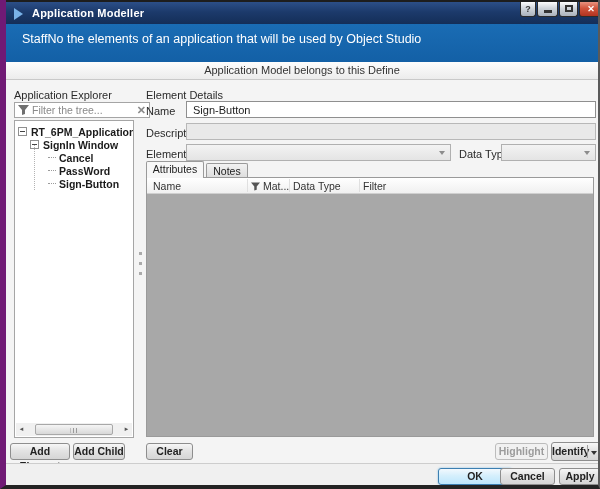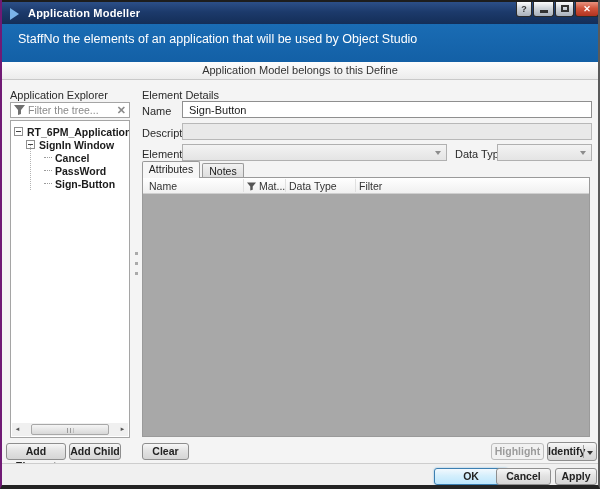--- a/index.html
+++ b/index.html
@@ -1,21 +1,21 @@
 <!DOCTYPE html>
 <html><head>
 <meta charset="utf-8">
 <style>
   * { margin:0; padding:0; box-sizing:border-box; }
   html,body { background:#fff; }
   body { font-family:"Liberation Sans", sans-serif; width:600px; height:489px; }
 
   .window {
     position:relative; width:600px; height:489px; background:#e5e5e5;
-    border-left:2px solid #701a75; border-right:2px solid #5a5a5a; border-bottom:4px solid #232323;
+    border-left:6px solid #701a75; border-right:2px solid #5a5a5a; border-bottom:4px solid #232323;
     overflow:hidden;
   }
 
   
   .titlebar {
     position:relative; height:24px;
     background:linear-gradient(#2c4f88 0%, #1c3a6b 45%, #142e58 100%);
     border-top:2px solid #1d1d1d;
   }
   .title-icon {
@@ -48,21 +48,21 @@
     border-bottom:1px solid #c9c9c9; text-align:center;
     font-size:11px; color:#333; line-height:17px;
   }
 
   
   .main { position:relative; height:383px; background:#f4f4f4; font-size:11px; color:#2a2a2a; }
   .lbl { position:absolute; color:#2a2a2a; }
 
   
   .filter-box {
-    position:absolute; left:8px; top:22px; width:120px; height:16px;
+    position:absolute; left:8px; top:22px; width:136px; height:16px;
     background:#fff; border:1px solid #a5a5a5; display:flex; align-items:center; padding:0 3px;
   }
   .filter-box input {
     flex:1; min-width:0; border:none; outline:none; font-family:"Liberation Sans",sans-serif;
     font-size:10.5px; color:#444; background:transparent; padding-left:3px;
   }
   .filter-box input::placeholder { color:#8a8a8a; }
   .clear-x { color:#8b8b8b; font-size:11px; font-weight:700; cursor:pointer; line-height:1; }
 
   .tree-panel {

